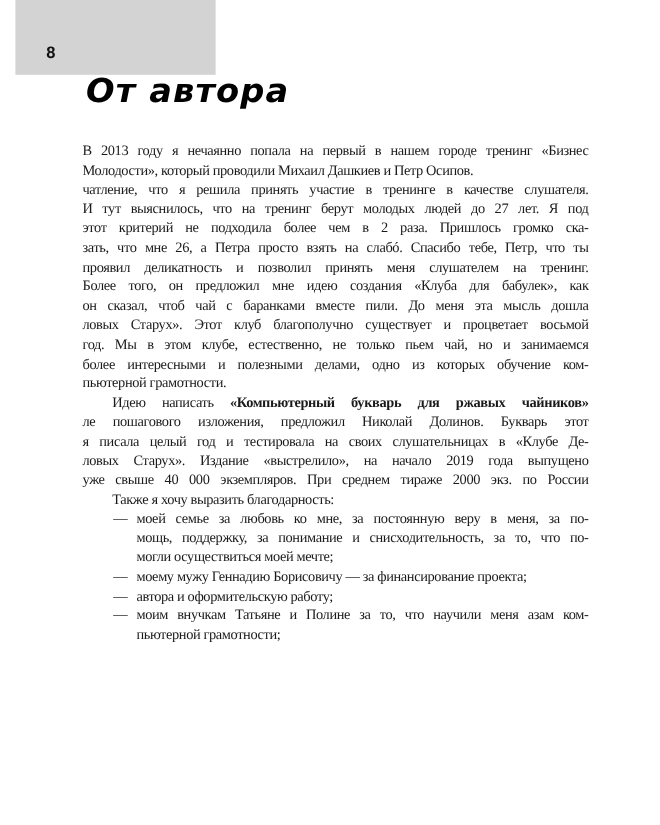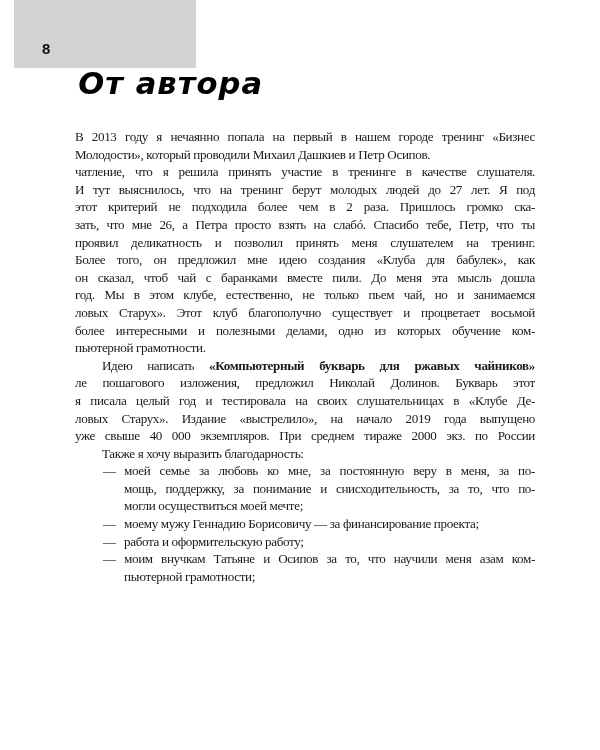--- a/index.html
+++ b/index.html
@@ -45,22 +45,22 @@
   </div>
 
   <div>
     <span class="line">чатление, что я решила принять участие в тренинге в качестве слушателя.</span>
     <span class="line">И тут выяснилось, что на тренинг берут молодых людей до 27 лет. Я под</span>
     <span class="line">этот критерий не подходила более чем в 2 раза. Пришлось громко ска-</span>
     <span class="line">зать, что мне 26, а Петра просто взять на слабó. Спасибо тебе, Петр, что ты</span>
     <span class="line">проявил деликатность и позволил принять меня слушателем на тренинг.</span>
     <span class="line">Более того, он предложил мне идею создания «Клуба для бабулек», как</span>
     <span class="line">он сказал, чтоб чай с баранками вместе пили. До меня эта мысль дошла</span>
+    <span class="line">ловых Старух». Этот клуб благополучно существует и процветает восьмой</span>
     <span class="line">год. Мы в этом клубе, естественно, не только пьем чай, но и занимаемся</span>
-    <span class="line">ловых Старух». Этот клуб благополучно существует и процветает восьмой</span>
     <span class="line">более интересными и полезными делами, одно из которых обучение ком-</span>
     <span class="line last">пьютерной грамотности.</span>
   </div>
 
   <div>
     <span class="line indent"><span>Идею написать </span><b>«Компьютерный букварь для ржавых чайников»</b></span>
     <span class="line">ле пошагового изложения, предложил Николай Долинов. Букварь этот</span>
     <span class="line">я писала целый год и тестировала на своих слушательницах в «Клубе Де-</span>
     <span class="line">ловых Старух». Издание «выстрелило», на начало 2019 года выпущено</span>
     <span class="line">уже свыше 40 000 экземпляров. При среднем тираже 2000 экз. по России</span>
@@ -76,21 +76,21 @@
       <span class="line">моей семье за любовь ко мне, за постоянную веру в меня, за по-</span>
       <span class="line">мощь, поддержку, за понимание и снисходительность, за то, что по-</span>
       <span class="line last">могли осуществиться моей мечте;</span>
     </div>
     <div class="bullet">
       <span class="dash">—</span>
       <span class="line last">моему мужу Геннадию Борисовичу — за финансирование проекта;</span>
     </div>
     <div class="bullet">
       <span class="dash">—</span>
-      <span class="line last">работа и оформительскую работу;</span>
+      <span class="line last">автора и оформительскую работу;</span>
     </div>
     <div class="bullet">
       <span class="dash">—</span>
-      <span class="line">моим внучкам Татьяне и Осипов за то, что научили меня азам ком-</span>
+      <span class="line">моим внучкам Татьяне и Полине за то, что научили меня азам ком-</span>
       <span class="line last">пьютерной грамотности;</span>
     </div>
   </div>
 </div>
 
 </body></html>

